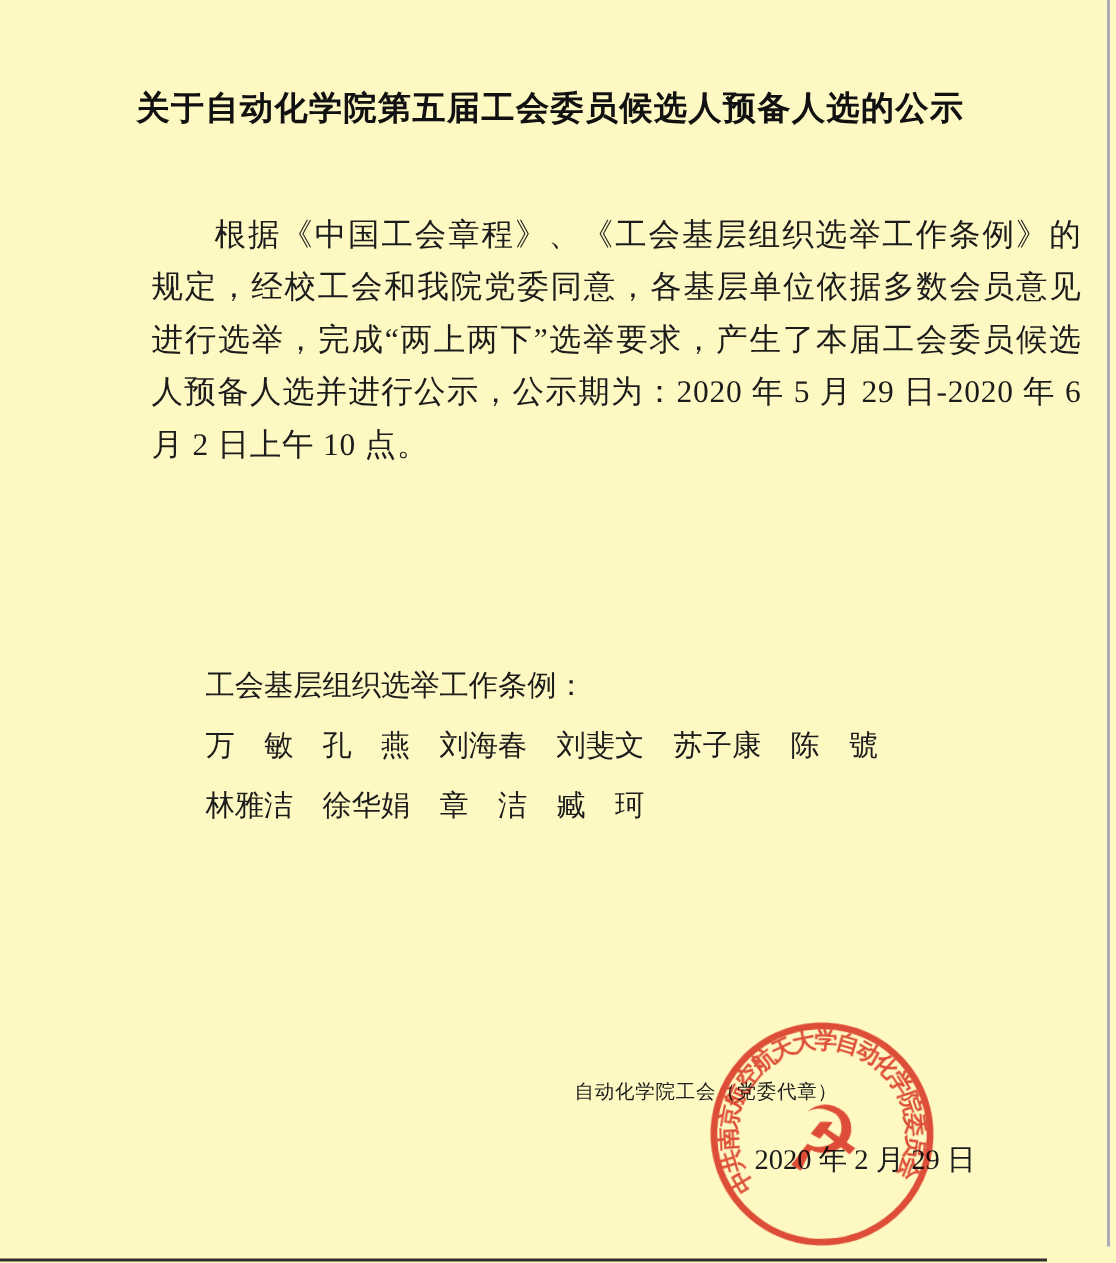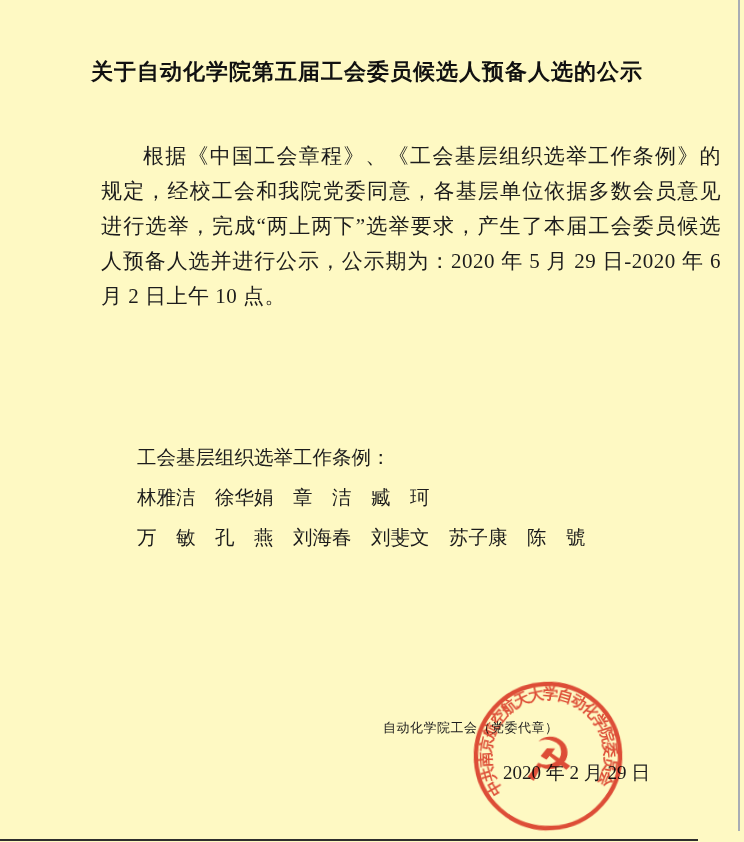--- a/index.html
+++ b/index.html
@@ -67,22 +67,22 @@
 <div class="page">
 
   <h1 class="doc-title">关于自动化学院第五届工会委员候选人预备人选的公示</h1>
 
   <div class="doc-body">
     <p>根据《中国工会章程》、《工会基层组织选举工作条例》的规定，经校工会和我院党委同意，各基层单位依据多数会员意见进行选举，完成“两上两下”选举要求，产生了本届工会委员候选人预备人选并进行公示，公示期为：2020 年 5 月 29 日-2020 年 6 月 2 日上午 10 点。</p>
   </div>
 
   <div class="roster">
     <div>工会基层组织选举工作条例：</div>
+    <div>万　敏　孔　燕　刘海春　刘斐文　苏子康　陈　號</div>
     <div>林雅洁　徐华娟　章　洁　臧　珂</div>
-    <div>万　敏　孔　燕　刘海春　刘斐文　苏子康　陈　號</div>
   </div>
 
   <div class="signature">自动化学院工会（党委代章）</div>
   <div class="sig-date">2020 年 2 月 29 日</div>
 
   <svg class="seal" viewBox="0 0 160 160" aria-hidden="true">
     <circle cx="80" cy="80" r="73" fill="none" stroke-width="4.5" stroke="#d9352b"></circle>
     <path id="sealArc" d="M 32.5 113.3 A 58 58 0 1 1 127.5 113.3" fill="none"></path>
     <text font-size="15.5" font-weight="bold" fill="#d9352b">
       <textPath href="#sealArc" startOffset="0" textLength="250">中共南京航空航天大学自动化学院委员会</textPath>

